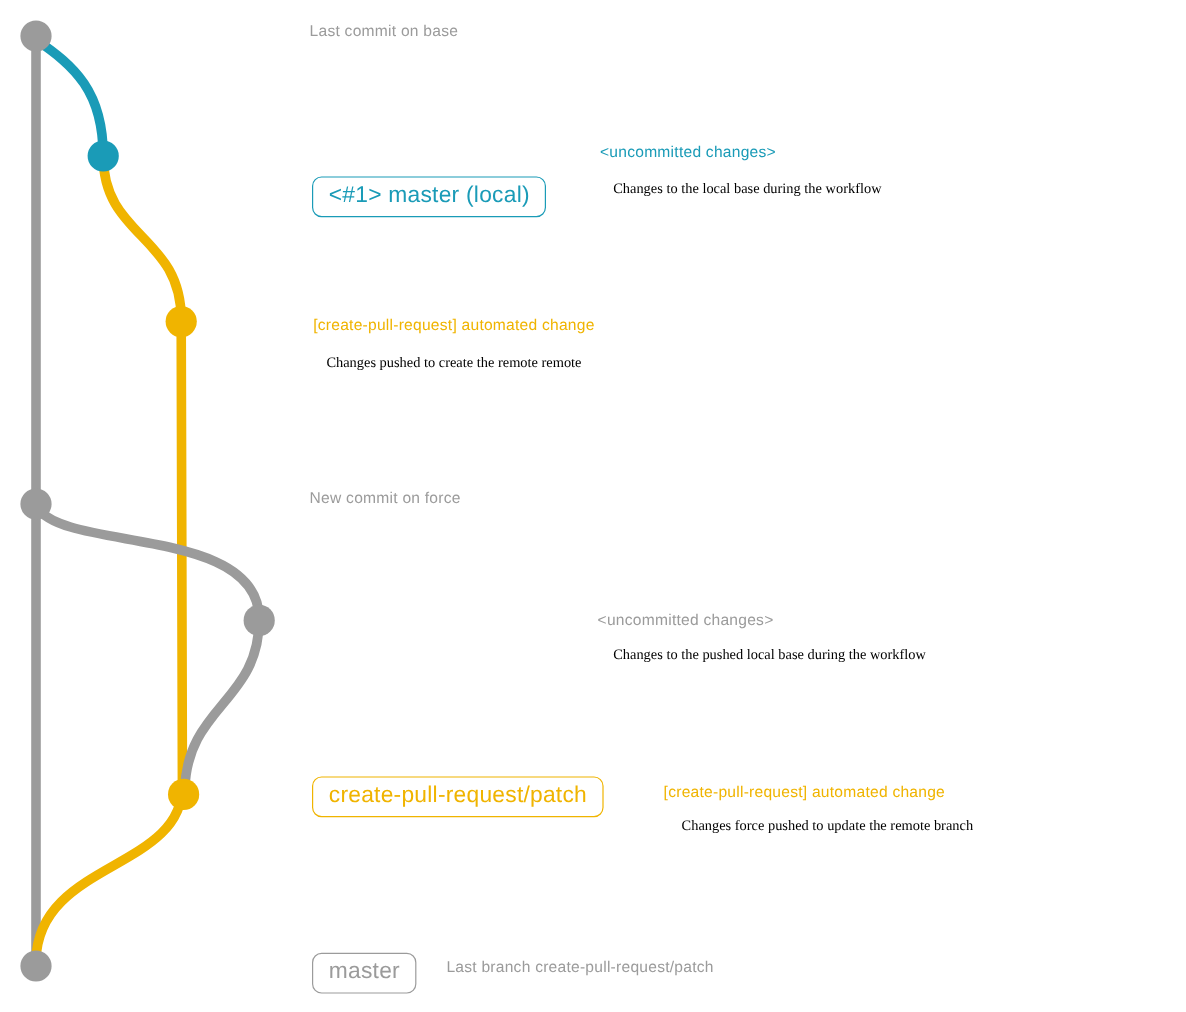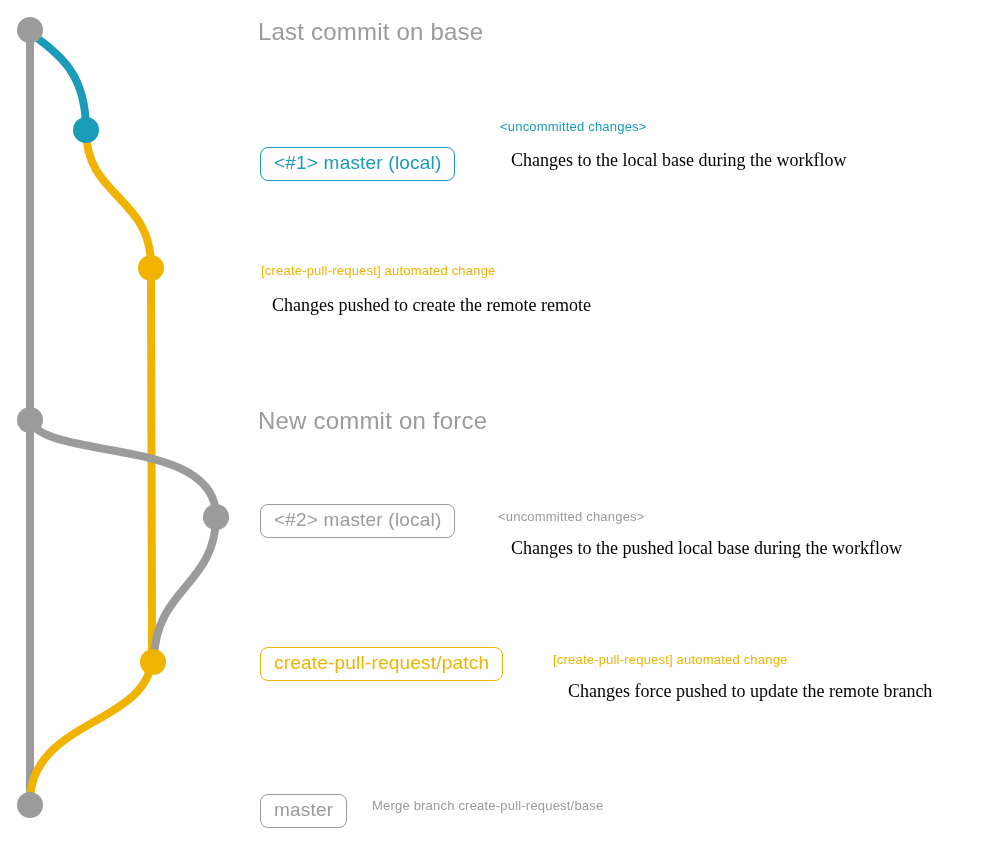--- a/index.html
+++ b/index.html
@@ -34,41 +34,41 @@
   .stroke-gray   { stroke: var(--gray); }
   .stroke-teal   { stroke: var(--teal); }
   .stroke-yellow { stroke: var(--yellow); }
   .fill-gray     { fill: var(--gray); }
   .fill-teal     { fill: var(--teal); }
   .fill-yellow   { fill: var(--yellow); }
 
   .abs { position: absolute; white-space: nowrap; }
 
   .heading {
-    font-size: 24px;
+    font-size: 13px;
     color: var(--gray);
     letter-spacing: 0.2px;
   }
   .note {
     font-size: 13px;
     letter-spacing: 0.2px;
   }
   .badge {
     display: inline-block;
     border: 1.5px solid;
     border-radius: 8px;
     padding: 4px 13px 6px 13px;
     font-size: 19px;
     line-height: 22px;
     letter-spacing: 0.2px;
     background: var(--background);
   }
   .desc {
     font-family: "Liberation Serif", serif;
-    font-size: 18px;
+    font-size: 12px;
     color: var(--desc_text);
   }
   .c-teal   { color: var(--teal);   border-color: var(--teal); }
   .c-yellow { color: var(--yellow); border-color: var(--yellow); }
   .c-gray   { color: var(--gray);   border-color: var(--gray); }
 </style>
 </head>
 <body>
 
 <div id="canvas">
@@ -96,24 +96,23 @@
 
   <div class="abs badge c-teal" style="left:260px; top:114px;margin-top:33px;">&lt;#1&gt; master (local)</div>
   <div class="abs note c-teal" style="left:500px; top:119px;">&lt;uncommitted changes&gt;</div>
   <div class="abs desc" style="left:511px; top:150px;">Changes to the local base during the workflow</div>
 
   <div class="abs note c-yellow" style="left:261px; top:263px;">[create-pull-request] automated change</div>
   <div class="abs desc" style="left:272px; top:295px;">Changes pushed to create the remote remote</div>
 
   <div class="abs heading" style="left:258px; top:407px;">New commit on force</div>
 
-  <div class="abs badge c-gray" style="left:260px; top:504px;">&lt;#2&gt; master (local)</div>
   <div class="abs note c-gray" style="left:498px; top:509px;">&lt;uncommitted changes&gt;</div>
   <div class="abs desc" style="left:511px; top:538px;">Changes to the pushed local base during the workflow</div>
 
   <div class="abs badge c-yellow" style="left:260px; top:647px;">create-pull-request/patch</div>
   <div class="abs note c-yellow" style="left:553px; top:652px;">[create-pull-request] automated change</div>
   <div class="abs desc" style="left:568px; top:681px;">Changes force pushed to update the remote branch</div>
 
   <div class="abs badge c-gray" style="left:260px; top:794px;">master</div>
-  <div class="abs note c-gray" style="left:372px; top:798px;">Merge branch create-pull-request/base</div>
+  <div class="abs note c-gray" style="left:372px; top:798px;">Last branch create-pull-request/patch</div>
 
 </div>
 
 </body></html>

